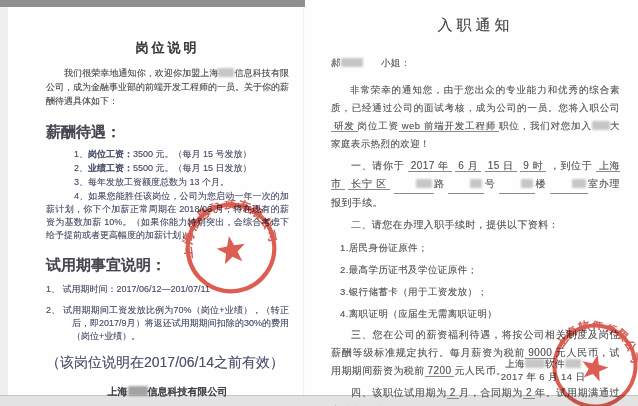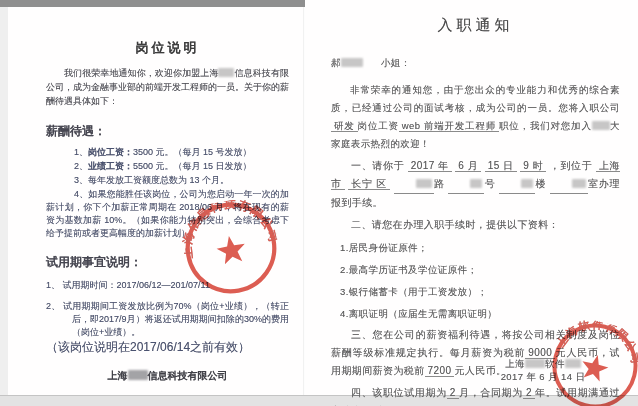--- a/index.html
+++ b/index.html
@@ -20,28 +20,28 @@
                 padding:32px 14px 0 38px; color:#4f4f56; }
   #page-right { left:305px; top:0;   width:333px; height:395px;
                 padding:16px 18px 0 26px; color:#5b5b5b; letter-spacing:.4px; }
 
   .fuzz { text-shadow:0 0 .5px rgba(90,90,95,.55); }
 
   
   .l-title { font-size:13px; font-weight:bold; color:#3c3c3c; text-align:center; letter-spacing:3px; }
   .l-greet { margin-top:15px; font-size:9px; }
   .l-intro { margin-top:9px; font-size:9px; line-height:14px; text-indent:2em; text-align:justify; }
-  .l-sec   { margin-top:15px; font-size:12px; font-weight:bold; color:#474752; }
+  .l-sec   { margin-top:15px; font-size:15px; font-weight:bold; color:#474752; }
   .l-list  { margin-top:6px; font-size:9px; line-height:13px; color:#4a5270; }
   .l-item    { margin-left:28px; margin-top:1px; }
   .l-item4   { margin-left:0; text-indent:28px; margin-top:1px; text-align:justify; }
   .l-trial     { margin-top:14px; }
   .l-trialitem { margin-top:8px; font-size:9px; line-height:13px; color:#4a5270; }
   .l-trialitem.hang { padding-left:26px; text-indent:-26px; text-align:justify; }
-  .l-valid  { font-size:12px; color:#4a5270; }
+  .l-valid  { margin-top:11px; font-size:14px; color:#4a5270; }
   .l-signco { margin-top:13px; text-align:center; font-size:10px; font-weight:bold; color:#3f3f46; }
   .b { font-weight:bold; }
 
   
   .r-title { font-size:15px; font-weight:500; color:#4a4a4a; text-align:center; letter-spacing:4px; }
   .r-greet { margin-top:22px; font-size:9.5px; }
   .r-gap   { display:inline-block; width:18px; }
   .r-para  { margin-top:11px; font-size:9.5px; line-height:18px; text-indent:2em; text-align:justify; }
   .r-clause{ margin-top:4px; font-size:10px; line-height:18px; text-indent:2em; text-align:justify; }
   .r-mat   { margin-top:5px; font-size:9.5px; line-height:17px; padding-left:9px; }

